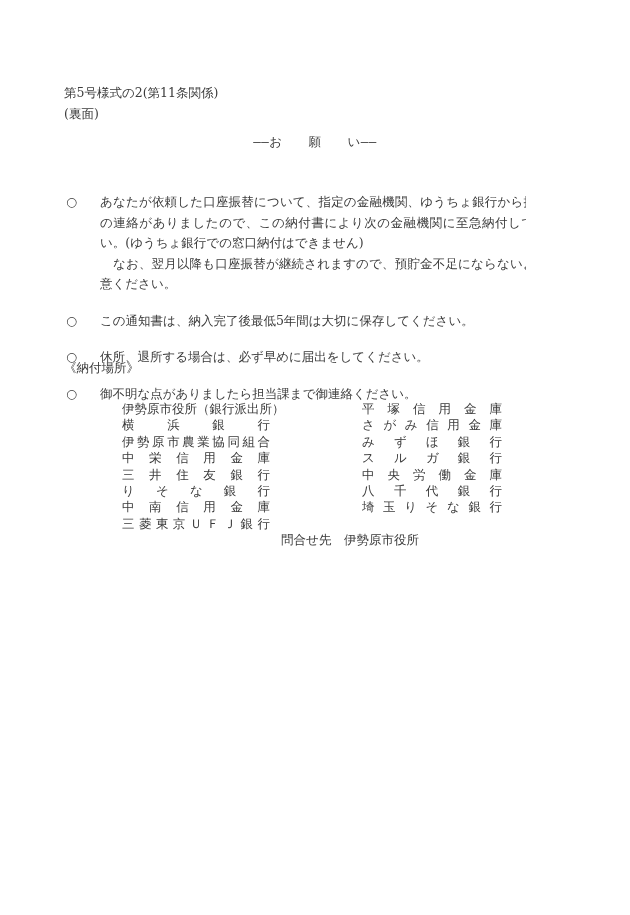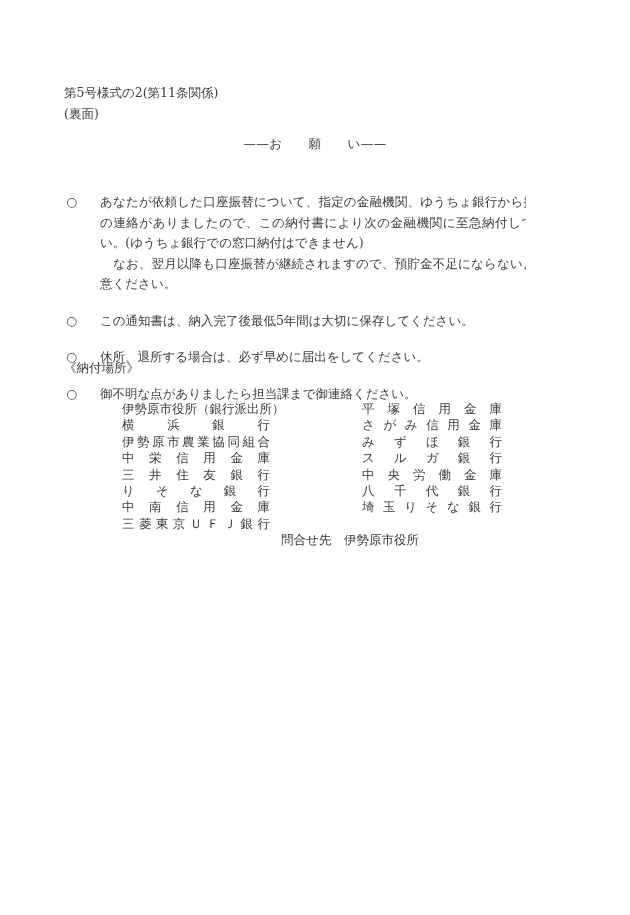--- a/index.html
+++ b/index.html
@@ -45,20 +45,21 @@
   .request-banner {
     position: absolute;
     left: 0;
     top: 133px;
     width: 630px;
     text-align: center;
     font-size: 12.5px;
     line-height: 21px;
     letter-spacing: 0.5px;
     white-space: pre;
+    font-family: Liberation Mono, monospace;
   }
 
   
   .notice-list {
     position: absolute;
     left: 64px;
     top: 176px;
     width: 510px;
   }
   .notice-item {

